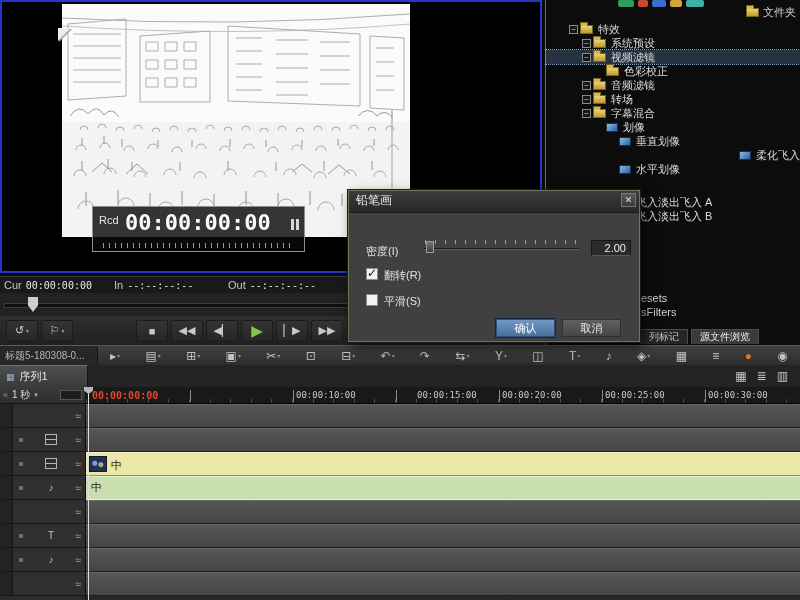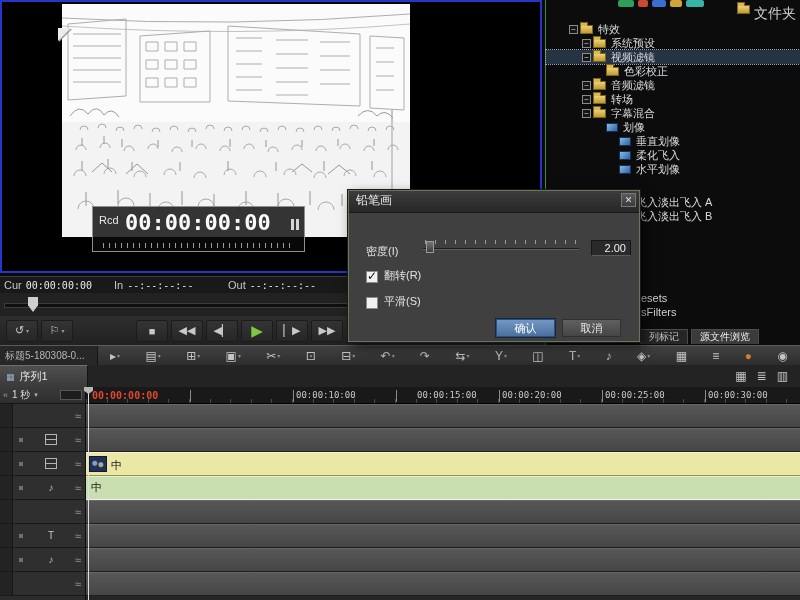--- a/index.html
+++ b/index.html
@@ -31,21 +31,21 @@
 .tbtn.green .tg{color:#7ec941;font-size:15px}
 .tcaret{font-size:6px;color:#9a9a9a;margin-left:2px}
 
 
 .folders{position:absolute;left:545px;top:0;width:255px;height:345px;background:#0c0c0c;border-left:1px solid #3f8a4a}
 .panel-top{position:relative;height:20px}
 .blob{position:absolute;top:0;height:7px;border-radius:2px}
 .b1{left:72px;width:16px;background:#2e9e5b}.b2{left:92px;width:10px;background:#c84a35}
 .b3{left:106px;width:14px;background:#3a6fd0}.b4{left:124px;width:12px;background:#d2a53a}
 .b5{left:140px;width:18px;background:#39b3a6}
-.folder-head{position:absolute;right:4px;top:5px;display:flex;align-items:flex-start;font-size:14px;color:#d0d0d0}
+.folder-head{position:absolute;right:4px;top:5px;display:flex;align-items:center;font-size:11px;color:#d0d0d0}
 .ic-folder{display:inline-block;width:13px;height:9px;background:linear-gradient(#ecd27a,#c09a2e);border:1px solid #7a6418;position:relative;margin-right:4px;flex:none}
 .ic-folder::before{content:"";position:absolute;left:-1px;top:-4px;width:6px;height:3px;background:#d9b852;border:1px solid #7a6418;border-bottom:none}
 .ic-effect{display:inline-block;width:12px;height:9px;background:linear-gradient(135deg,#86bce8,#2d5fa8);border:1px solid #16304f;margin-right:4px;flex:none}
 .tree{position:absolute;left:0;top:22px;right:0}
 .tree-item{height:14px;display:flex;align-items:center;font-size:11px;color:#dcdcdc;white-space:nowrap;cursor:default}
 .texp{width:9px;height:9px;border:1px solid #8a8a8a;background:#161616;color:#cfcfcf;font-size:8px;line-height:7px;text-align:center;margin-right:2px;flex:none}
 .tlabel{margin-left:1px}
 .tree-item.selected{background:#253342;outline:1px dotted #93a9bd}
 .clipped{position:absolute;left:95px;font-size:11px;color:#cfcfcf}
 .cl1{top:292px}.cl2{top:306px}
@@ -57,21 +57,21 @@
 .dialog{position:absolute;left:348px;top:190px;width:292px;height:152px;background:#404040;border:1px solid #66785c;box-shadow:0 0 0 1px #1a1a1a,4px 5px 12px rgba(0,0,0,.65);z-index:50}
 .dlg-title{height:22px;background:linear-gradient(#3c3c3c,#272727);border-bottom:1px solid #191919;color:#ececec;font-size:12px;line-height:19px;padding-left:7px;position:relative}
 .dlg-close{position:absolute;right:3px;top:2px;width:15px;height:14px;background:linear-gradient(#5a5a5a,#3a3a3a);border:1px solid #777;color:#e0e0e0;font-size:9px;line-height:12px;text-align:center;cursor:pointer}
 .dlg-body{position:relative;height:132px;font-size:11px;color:#e2e2e2}
 .dlabel{position:absolute;left:17px;top:31px}
 .slider{position:absolute;left:72px;top:26px;width:160px;height:16px}
 .sl-ticks{position:absolute;left:4px;right:2px;top:1px;height:4px;background:repeating-linear-gradient(90deg,#9c9c9c 0 1px,transparent 1px 10px)}
 .sl-track{position:absolute;left:2px;right:2px;top:9px;height:2px;background:#1b1b1b;border-bottom:1px solid #5e5e5e}
 .sl-handle{position:absolute;top:2px;width:8px;height:12px;background:linear-gradient(#747474,#3e3e3e);border:1px solid #9b9b9b}
 .dvalue{position:absolute;left:242px;top:27px;width:40px;height:16px;background:#2a2a2a;border:1px solid #161616;border-bottom-color:#5a5a5a;color:#f0f0f0;text-align:right;padding:1px 4px 0 0;font-size:11px}
-.drow{position:absolute;left:17px;display:flex;align-items:flex-end;cursor:default}
+.drow{position:absolute;left:17px;display:flex;align-items:flex-start;cursor:default}
 .r1{top:55px}.r2{top:81px}
 .cb{width:12px;height:12px;background:#f2f2f2;border:1px solid #8a8a8a;margin-right:6px;position:relative;flex:none}
 .cb.checked::after{content:"✓";position:absolute;left:0;top:-3px;color:#101010;font-size:12px;font-weight:bold}
 .dlg-buttons{position:absolute;right:18px;bottom:8px;display:flex;gap:7px}
 .btn{width:59px;height:18px;font-size:11px;font-family:inherit;color:#fff;cursor:pointer}
 .btn.ok{background:linear-gradient(#7397c5,#49719f);border:1px solid #2c4f7c;outline:1px solid #15273f}
 .btn.cancel{background:linear-gradient(#606060,#454545);border:1px solid #303030;color:#e8e8e8}
 
 
 .tb1{position:absolute;left:0;top:345px;width:800px;height:20px;background:linear-gradient(#414141,#2d2d2d);border-top:1px solid #5a5a5a;display:flex;align-items:center}
@@ -261,21 +261,21 @@
         <div class="tree-item" style="padding-left: 49px;">
     <span class="texp hidden">−</span>
     <span class="ticn ic-effect"></span>
     <span class="tlabel">划像</span>
   </div>
         <div class="tree-item" style="padding-left: 62px;">
     <span class="texp hidden">−</span>
     <span class="ticn ic-effect"></span>
     <span class="tlabel">垂直划像</span>
   </div>
-        <div class="tree-item" style="padding-left: 62px;">
+        <div class="tree-item" style="padding-left: 62px; justify-content: flex-end;">
     <span class="texp hidden">−</span>
     <span class="ticn ic-effect"></span>
     <span class="tlabel">柔化飞入</span>
   </div>
         <div class="tree-item" style="padding-left: 62px;">
     <span class="texp hidden">−</span>
     <span class="ticn ic-effect"></span>
     <span class="tlabel">水平划像</span>
   </div>
         <div class="tree-item" style="padding-left: 62px; margin-top: 19px;">

